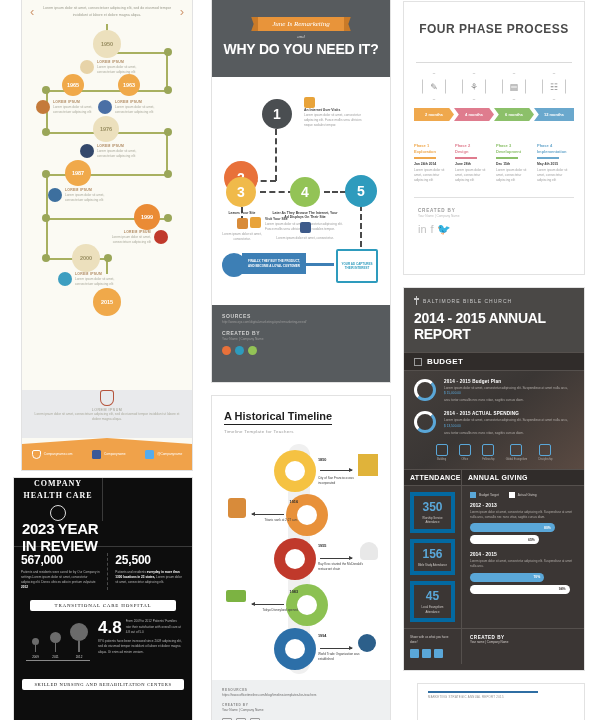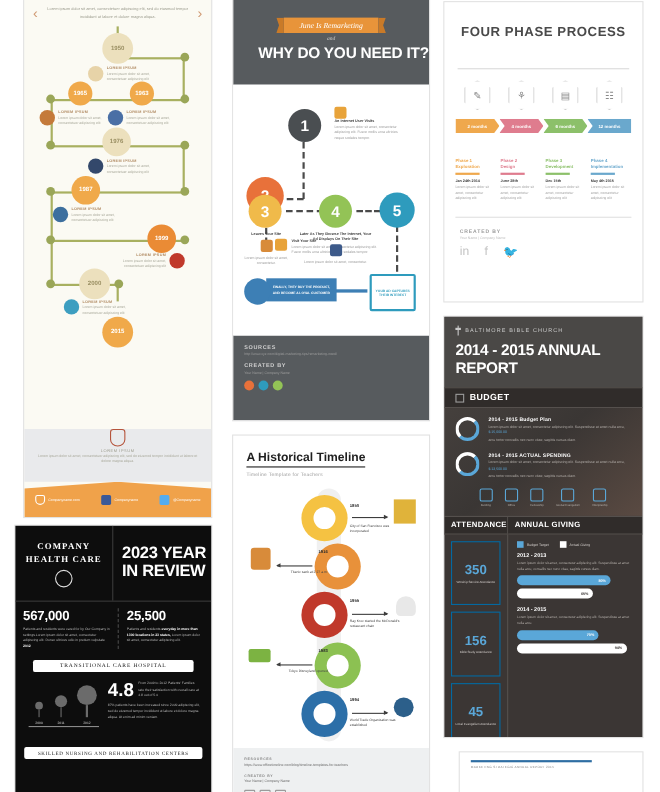--- a/index.html
+++ b/index.html
@@ -59,21 +59,21 @@
 
   
   #card-remk { left:212px; top:0px; width:178px; height:382px; }
   .rm-head{background:#575b5e;height:77px;position:relative;text-align:center;padding-top:12px;}
   .rm-banner{display:inline-block;background:#e8943a;color:#fff;font-size:7px;padding:3px 14px;
      font-family:"Liberation Serif",serif;font-style:italic;position:relative;}
   .rm-banner:before,.rm-banner:after{content:"";position:absolute;top:0;width:7px;height:100%;background:#c97a28;}
   .rm-banner:before{left:-7px;clip-path:polygon(0 0,100% 0,100% 100%,0 100%,35% 50%);}
   .rm-banner:after{right:-7px;clip-path:polygon(0 0,100% 0,65% 50%,100% 100%,0 100%);}
   .rm-and{color:#cfcfcf;font-size:5px;font-style:italic;margin:3px 0 2px;font-family:"Liberation Serif",serif;}
-  .rm-q{color:#fff;font-size:14px;font-weight:bold;letter-spacing:-.2px;text-align:right;}
+  .rm-q{color:#fff;font-size:14px;font-weight:bold;letter-spacing:-.2px;}
   .rm-body{position:relative;height:228px;background:#fff;}
   .num{position:absolute;border-radius:50%;color:#fff;display:flex;align-items:center;justify-content:center;
     font-size:14px;font-weight:bold;}
   .dashv{position:absolute;width:0;border-left:2.5px dashed #4a4a4a;}
   .dashh{position:absolute;height:0;border-top:2.5px dashed #4a4a4a;}
   .stepx{position:absolute;}
   .stepx b{font-size:3.4px;color:#3d3d3d;display:block;}
   .stepx span{font-size:3.2px;color:#9b9b9b;line-height:1.6;display:block;margin-top:1px;}
   .mini-ic{width:11px;height:11px;border-radius:2px;}
   .rm-foot{background:#575b5e;height:77px;padding:8px 10px;}
@@ -94,21 +94,21 @@
   .phases{display:flex;margin:22px 10px 0;gap:4px;}
   .ph{flex:1;}
   .ph b{font-size:4px;display:block;line-height:1.5;}
   .ph .ul{height:1.5px;width:22px;margin:2px 0 3px;}
   .ph .dt{font-size:3.4px;color:#3d3d3d;font-weight:bold;}
   .ph .tx{font-size:3.2px;color:#a2a2a2;line-height:1.6;margin-top:2px;}
   .fp-sep{border-top:1px solid #e0e0e0;margin:14px 10px 0;}
   .fp-by{padding:10px 14px;}
   .fp-by h5{font-size:4.6px;color:#9b9b9b;letter-spacing:.8px;}
   .fp-by p{font-size:3.2px;color:#bdbdbd;margin-top:1px;}
-  .fp-by .ic{display:flex;gap:14px;margin-top:5px;font-size:11px;color:#c3c3c3;}
+  .fp-by .ic{display:flex;gap:4px;margin-top:5px;font-size:11px;color:#c3c3c3;}
 
   
   #card-annual{ left:404px; top:288px; width:180px; height:382px; background:#3b3634;}
   .ar-head{background:#4a4846;padding:8px 10px 10px;}
   .ar-church{display:flex;align-items:center;gap:4px;color:#c9c9c9;font-size:5px;letter-spacing:1px;}
   .ar-cross{width:5px;height:9px;position:relative;}
   .ar-cross:before{content:"";position:absolute;left:1.8px;top:0;width:1.6px;height:9px;background:#c9c9c9;}
   .ar-cross:after{content:"";position:absolute;left:0;top:2px;width:5px;height:1.6px;background:#c9c9c9;}
   .ar-title{color:#fff;font-size:14px;font-weight:bold;letter-spacing:-.3px;margin-top:5px;}
   .ar-sec{background:#302c2a;padding:4px 10px;display:flex;align-items:center;gap:5px;
@@ -122,21 +122,21 @@
   .ar-row b{color:#fff;font-size:4.6px;display:block;letter-spacing:.2px;}
   .ar-row span{color:#b0aba7;font-size:3.2px;line-height:1.6;display:block;margin-top:2px;}
   .ar-row span em{color:#5aa7d8;font-style:normal;}
   .ar-icons{display:flex;justify-content:space-around;padding:0 16px;margin-top:2px;}
   .ar-icons div{text-align:center;}
   .ar-icons i{display:block;width:12px;height:12px;margin:0 auto 2px;border:1.2px solid #5aa7d8;border-radius:2px;}
   .ar-icons p{font-size:2.6px;color:#b0aba7;}
   .ar-split{display:flex;border-top:1px solid #55504d;}
   .ar-att{width:58px;border-right:1px solid #55504d;}
   .ar-hd{background:#302c2a;color:#fff;font-size:7px;font-weight:bold;padding:4px 6px;letter-spacing:.3px;border-bottom:1px solid #55504d;}
-  .statbox{border:1px solid #0369a1;margin:6px;padding:18px 2px;text-align:center;}
+  .statbox{border:4px solid #0369a1;margin:6px;padding:4px 2px;text-align:center;}
   .statbox b{display:block;color:#5aa7d8;font-size:12px;font-weight:bold;}
   .statbox span{display:block;color:#cfcac7;font-size:2.8px;line-height:1.6;margin-top:2px;}
   .ar-giv{flex:1;}
   .legend{display:flex;gap:10px;padding:6px 8px 2px;}
   .legend div{display:flex;align-items:center;gap:3px;color:#cfcac7;font-size:3.2px;}
   .legend i{width:6px;height:6px;display:block;}
   .giv{padding:2px 8px;}
   .giv b{color:#fff;font-size:5px;display:block;}
   .giv p{color:#b0aba7;font-size:3px;line-height:1.6;margin:2px 0 4px;}
   .bar{height:9px;border-radius:5px;margin-bottom:3px;display:flex;align-items:center;justify-content:flex-end;
@@ -144,21 +144,21 @@
   .ar-foot{display:flex;border-top:1px solid #55504d;}
   .ar-foot .l{width:58px;border-right:1px solid #55504d;padding:6px;}
   .ar-foot .r{flex:1;padding:6px 8px;}
   .ar-foot p{color:#cfcac7;font-size:3px;line-height:1.6;}
   .ar-foot h6{color:#fff;font-size:4.6px;letter-spacing:.5px;}
   .ar-foot .sc{display:flex;gap:3px;margin-top:4px;}
   .ar-foot .sc i{width:9px;height:9px;background:#5aa7d8;display:block;border-radius:1px;}
 
   
   #card-health{ left:14px; top:478px; width:178px; height:242px; background:#0d0d0d; }
-  .hc-top{display:flex;height:68px;}
+  .hc-top{display:flex;height:68px;flex-direction:column;}
   .hc-l{width:50%;border-right:1px solid #3a3a3a;display:flex;flex-direction:column;align-items:center;justify-content:center;}
   .hc-l b{color:#fff;font-family:"Liberation Serif",serif;font-size:8px;letter-spacing:1px;line-height:1.5;text-align:center;}
   .hc-star{width:16px;height:16px;margin-top:3px;border:1.2px solid #dcdcdc;border-radius:50%;}
   .hc-r{width:50%;display:flex;align-items:center;padding-left:8px;}
   .hc-r b{color:#fff;font-size:15px;font-weight:bold;line-height:1.12;letter-spacing:-.3px;}
   .hc-mid{display:flex;border-top:1px solid #3a3a3a;padding:6px 0;}
   .hc-m1{width:53%;padding:0 7px;border-right:1px dashed #4a4a4a;}
   .hc-m2{width:47%;padding:0 7px;}
   .hc-mid b{color:#fff;font-size:12px;font-weight:bold;display:block;letter-spacing:-.2px;}
   .hc-mid p{color:#b5b5b5;font-size:3.1px;line-height:1.65;margin-top:3px;}

